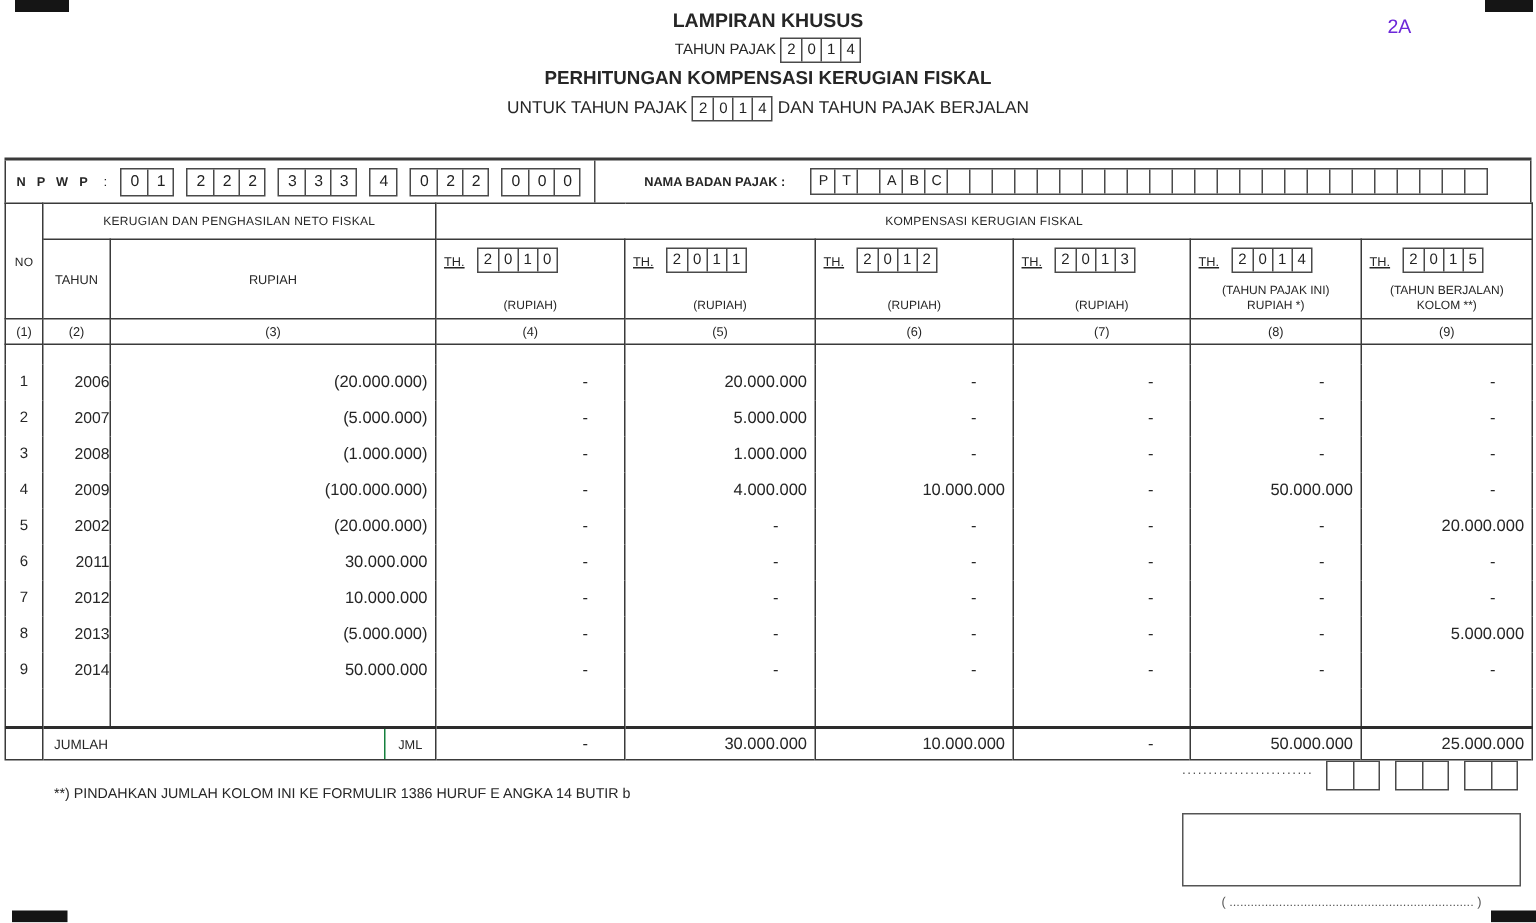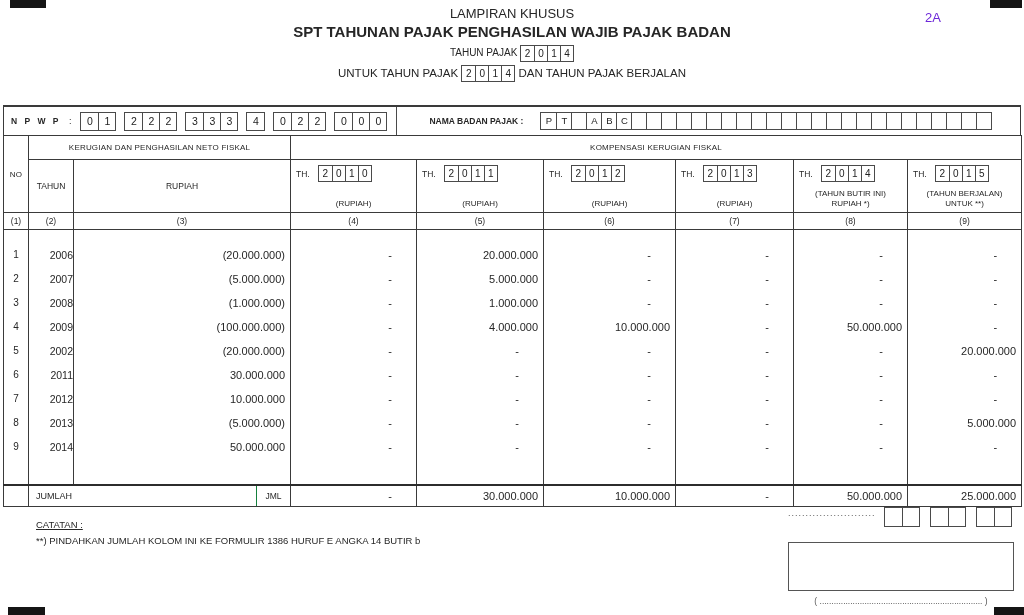--- a/index.html
+++ b/index.html
@@ -8,21 +8,21 @@
     position: relative; width: 1024px; height: 615px; background: #fff;
     font-family: "Liberation Sans", sans-serif; color: #262626; overflow: hidden;
   }
   .mark { position:absolute; background:#151515; }
   .mark.tl { left:10px; top:0; width:36px; height:8px; }
   .mark.tr { right:2px; top:0; width:32px; height:8px; }
   .mark.bl { left:8px; bottom:0; width:37px; height:8px; }
   .mark.br { right:0; bottom:0; width:30px; height:8px; }
 
   .hdr { position:absolute; top:6px; left:0; width:100%; text-align:center; line-height:1.25; }
-  .hdr .t1 { font-size:13px; font-weight:normal; }
+  .hdr .t1 { font-size:13px; font-weight:bold; }
   .hdr .t2 { font-size:15px; font-weight:bold; margin-top:1px; }
   .hdr .tp { font-size:10px; margin-top:3px; }
   .hdr .t3 { font-size:12.5px; font-weight:bold; margin-top:3px; }
   .hdr .t4 { font-size:11.5px; font-weight:normal; margin-top:3px; }
   .form-code { position:absolute; left:925px; top:10px; font-size:13px; color:#6d28d9; }
 
   .boxrow { display:inline-flex; border:1px solid #4a4a4a; background:#fff; vertical-align:middle; }
   .boxrow > span { width:13px; height:15px; line-height:15px; text-align:center; font-size:10px; color:#222; }
   .boxrow > span + span { border-left:1px solid #4a4a4a; }
 
@@ -43,21 +43,21 @@
   table.main { position:absolute; top:135px; left:3px; width:1018px;
     border-collapse:collapse; table-layout:fixed; }
   table.main, table.main th, table.main td { border:1px solid #3a3a3a; }
   table.main { border-width:1.5px; }
   table.main th { font-weight:normal; text-align:center; }
   tr.h1 { height:24px; } tr.h1 th { font-size:8px; letter-spacing:.2px; }
   tr.h2 { height:52px; } tr.h2 th { font-size:8.5px; vertical-align:middle; }
   tr.h3 { height:17px; } tr.h3 th { font-size:8.5px; }
   .th-cell { display:flex; flex-direction:column; justify-content:space-between; height:52px; padding:5px 2px 3px 2px; }
   .th-top { display:flex; align-items:center; gap:8px; padding-left:3px; }
-  .th-lbl { font-size:8.5px; }
+  .th-lbl { font-size:8.5px;text-decoration:underline; }
   .th-sub { font-size:8px; line-height:10px; text-align:center; }
 
   tbody.data td { border-top:none; border-bottom:none; vertical-align:middle; }
   tr.lead { height:13px; }
   tr.drow { height:24px; }
   tr.spacer { height:26px; }
   td.no { text-align:center; font-size:10px; }
   td.tahun { text-align:right; font-size:10.5px; }
   td.val { text-align:right; font-size:11px; padding-right:5px; white-space:nowrap; }
   td.val.dash { padding-right:24px; }
@@ -87,30 +87,30 @@
 <body>
 
 <div class="sheet">
   <div class="mark tl"></div>
   <div class="mark tr"></div>
   <div class="mark bl"></div>
   <div class="mark br"></div>
 
   <div class="hdr">
     <div class="t1">LAMPIRAN KHUSUS</div>
-    <div class="t2">SPT TAHUNAN PAJAK PENGHASILAN WAJIB PAJAK BADAN</div>
     <div class="tp">
       <span>TAHUN PAJAK</span>
       <span class="boxrow">
           <span>2</span>
           <span>0</span>
           <span>1</span>
           <span>4</span>
         </span>
     </div>
+    <div class="t3">PERHITUNGAN KOMPENSASI KERUGIAN FISKAL</div>
     <div class="t4">
       <span>UNTUK  TAHUN  PAJAK</span>
       <span class="boxrow">
           <span>2</span>
           <span>0</span>
           <span>1</span>
           <span>4</span>
         </span>
       <span>DAN TAHUN PAJAK BERJALAN</span>
     </div>
@@ -281,39 +281,39 @@
             <div class="th-top">
               <span class="th-lbl">TH.</span>
               <span class="boxrow">
                   <span>2</span>
                   <span>0</span>
                   <span>1</span>
                   <span>4</span>
                 </span>
             </div>
             <div>
-              <div class="th-sub">(TAHUN BUTIR INI)</div>
+              <div class="th-sub">(TAHUN PAJAK INI)</div>
               <div class="th-sub">RUPIAH *)</div>
             </div>
           </div>
         </th>
         <th>
           <div class="th-cell">
             <div class="th-top">
               <span class="th-lbl">TH.</span>
               <span class="boxrow">
                   <span>2</span>
                   <span>0</span>
                   <span>1</span>
                   <span>5</span>
                 </span>
             </div>
             <div>
               <div class="th-sub">(TAHUN BERJALAN)</div>
-              <div class="th-sub">UNTUK **)</div>
+              <div class="th-sub">KOLOM **)</div>
             </div>
           </div>
         </th>
       </tr>
       <tr class="h3">
         <th>(1)</th>
         <th>(2)</th>
         <th>(3)</th>
         <th>(4)</th>
         <th>(5)</th>
@@ -457,21 +457,20 @@
         <td class="val">30.000.000</td>
         <td class="val">10.000.000</td>
         <td class="val dash">-</td>
         <td class="val">50.000.000</td>
         <td class="val">25.000.000</td>
       </tr>
     </tbody>
   </table>
 
   <div class="catatan">
-    <div class="ct">CATATAN :</div>
     <div class="n2">**) PINDAHKAN JUMLAH KOLOM INI KE FORMULIR 1386 HURUF E ANGKA 14 BUTIR b</div>
   </div>
 
   <div class="pd-dots">................................,</div>
   <div class="date-boxes">
     <span class="boxrow">
         <span></span>
         <span></span>
       </span>
     <span class="boxrow">

